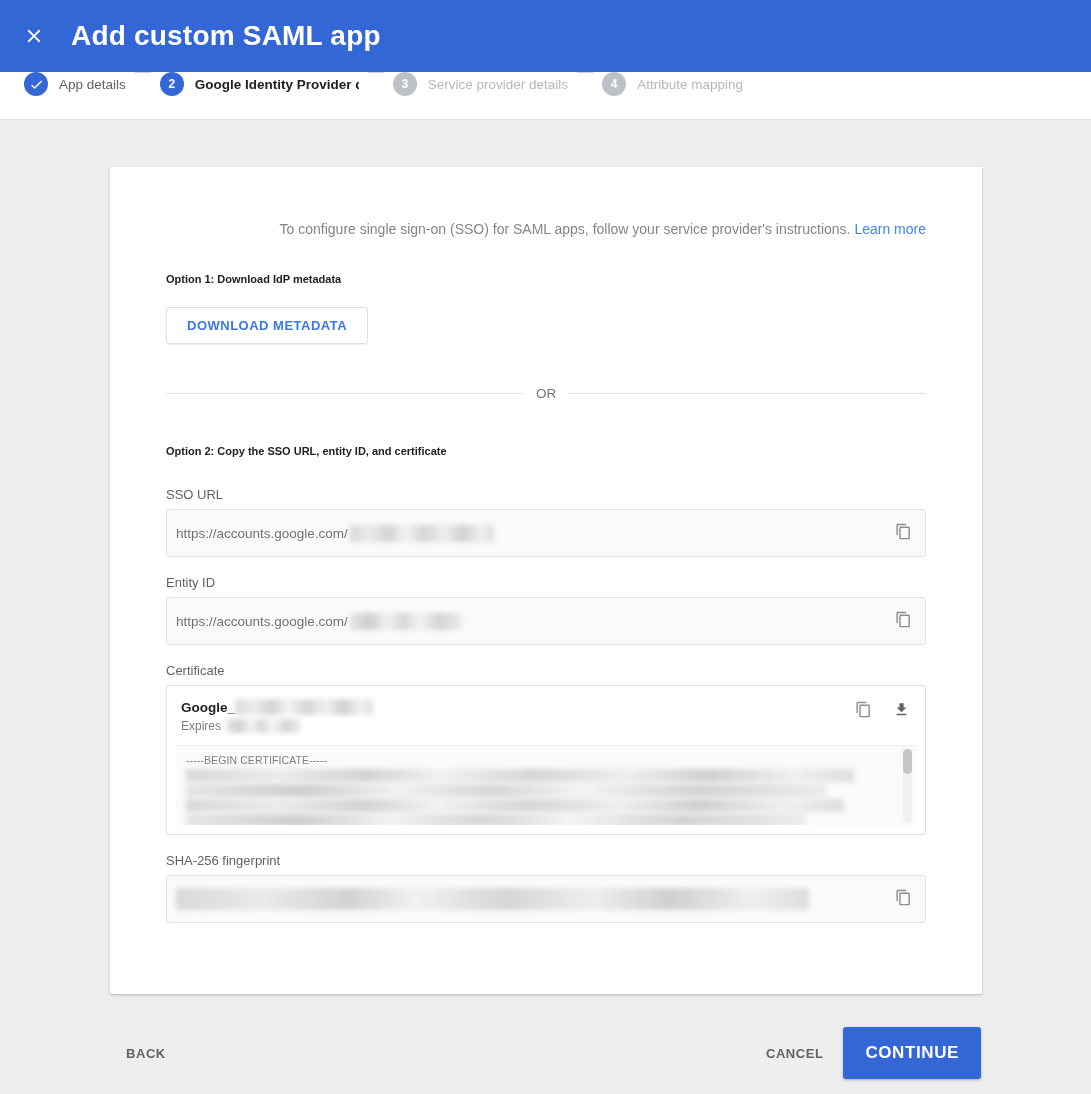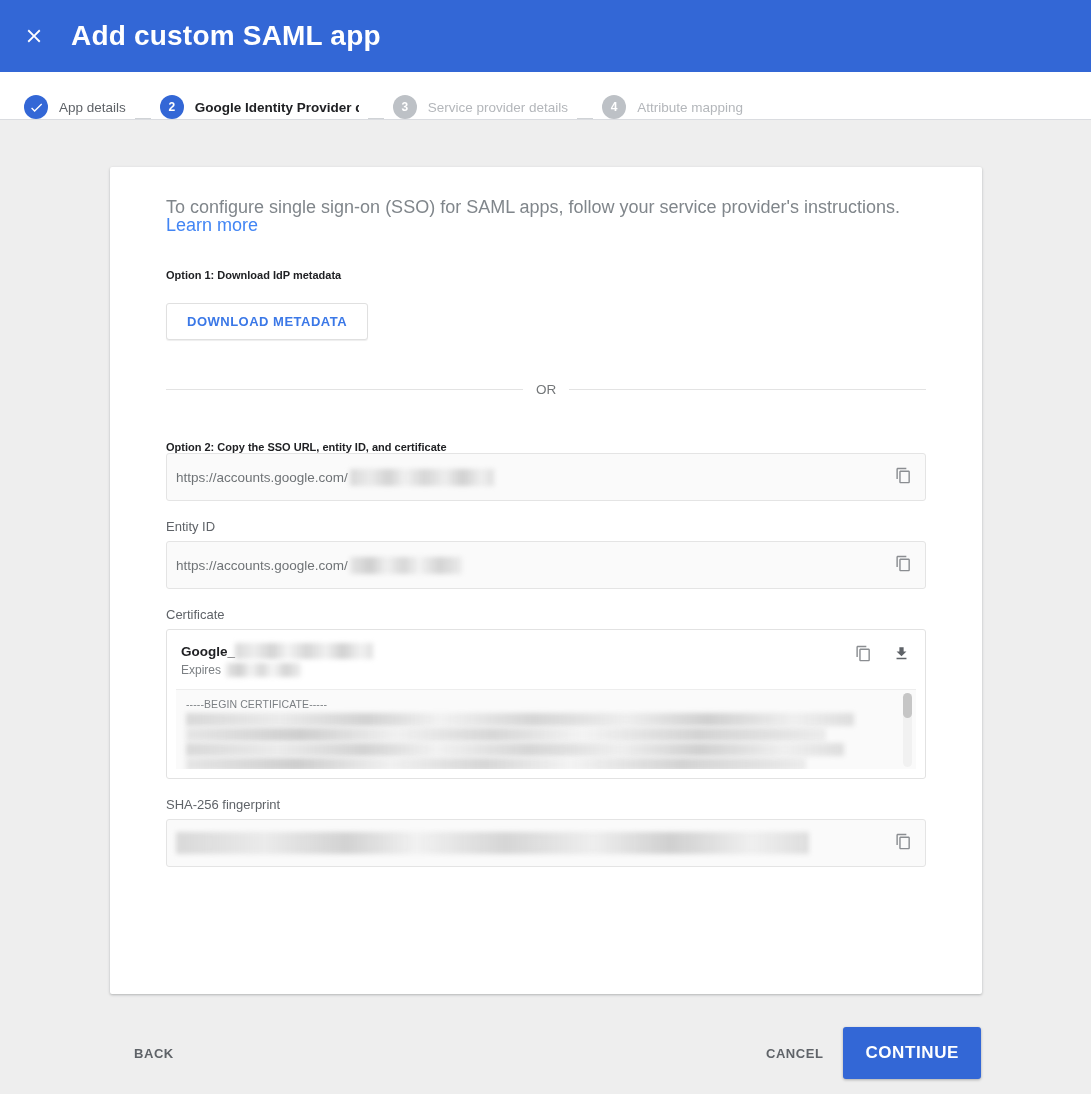--- a/index.html
+++ b/index.html
@@ -38,21 +38,21 @@
     margin-left: 23px;
     white-space: nowrap;
   }
 
   
   .stepper {
     height: 48px;
     background: #ffffff;
     border-bottom: 1px solid #dadce0;
     display: flex;
-    align-items: flex-end;
+    align-items: flex-start;
     padding-left: 24px;
     overflow: hidden;
   }
   .step {
     display: flex;
     align-items: center;
     flex: 0 0 auto;
   }
   .step-circle {
     width: 24px; height: 24px;
@@ -100,24 +100,25 @@
     top: 47px;
     width: 872px;
     height: 827px;
     background: #ffffff;
     border-radius: 2px;
     box-shadow: 0 1px 3px rgba(60,64,67,0.22), 0 1px 2px rgba(60,64,67,0.12);
     padding: 0 56px;
   }
 
   .intro {
-    font-size: 18px;
+    font-size: 14px;
     color: #80868b;
-    padding-top: 31px;
+    padding-top: 53px;
     line-height: 18px;
+    text-align: right;
   }
   .intro a {
     color: #4285f4;
     text-decoration: none;
   }
 
   .section-title {
     font-size: 11px;
     font-weight: bold;
     color: #202124;
@@ -282,21 +283,21 @@
     position: absolute;
     top: 0; left: 0;
     width: 9px; height: 25px;
     background: #c6c6c6;
     border-radius: 5px;
   }
 
   
   .footer {
     position: absolute;
-    left: 12px; right: 0;
+    left: 4px; right: 0;
     top: 898px;
     height: 70px;
     display: flex;
     align-items: center;
     padding: 0 110px;
   }
   .text-btn {
     font-size: 13px;
     font-weight: bold;
     letter-spacing: 0.55px;
@@ -390,20 +391,21 @@
 
     <div class="or-divider">
       <div class="line"></div>
       <div class="or-text">OR</div>
       <div class="line"></div>
     </div>
 
     <div class="section-title" style="margin-top:44px;">Option 2: Copy the SSO URL, entity ID, and certificate</div>
 
     
+    <div class="field-label" style="margin-top:30px;">SSO URL</div>
     <div class="readonly-field">
       <div class="val">
         <span>https://accounts.google.com/</span>
         <span class="redact" style="width:144px;height:17px;margin-left:2px;"></span>
       </div>
       <div class="copy-btn">
         <span>
           <svg width="17" height="17" viewBox="0 0 24 24">
             <path fill="#8a8d91" d="M16 1H4c-1.1 0-2 .9-2 2v14h2V3h12V1zm3 4H8c-1.1 0-2 .9-2 2v14c0 1.1.9 2 2 2h11c1.1 0 2-.9 2-2V7c0-1.1-.9-2-2-2zm0 16H8V7h11v14z"></path>
           </svg>

